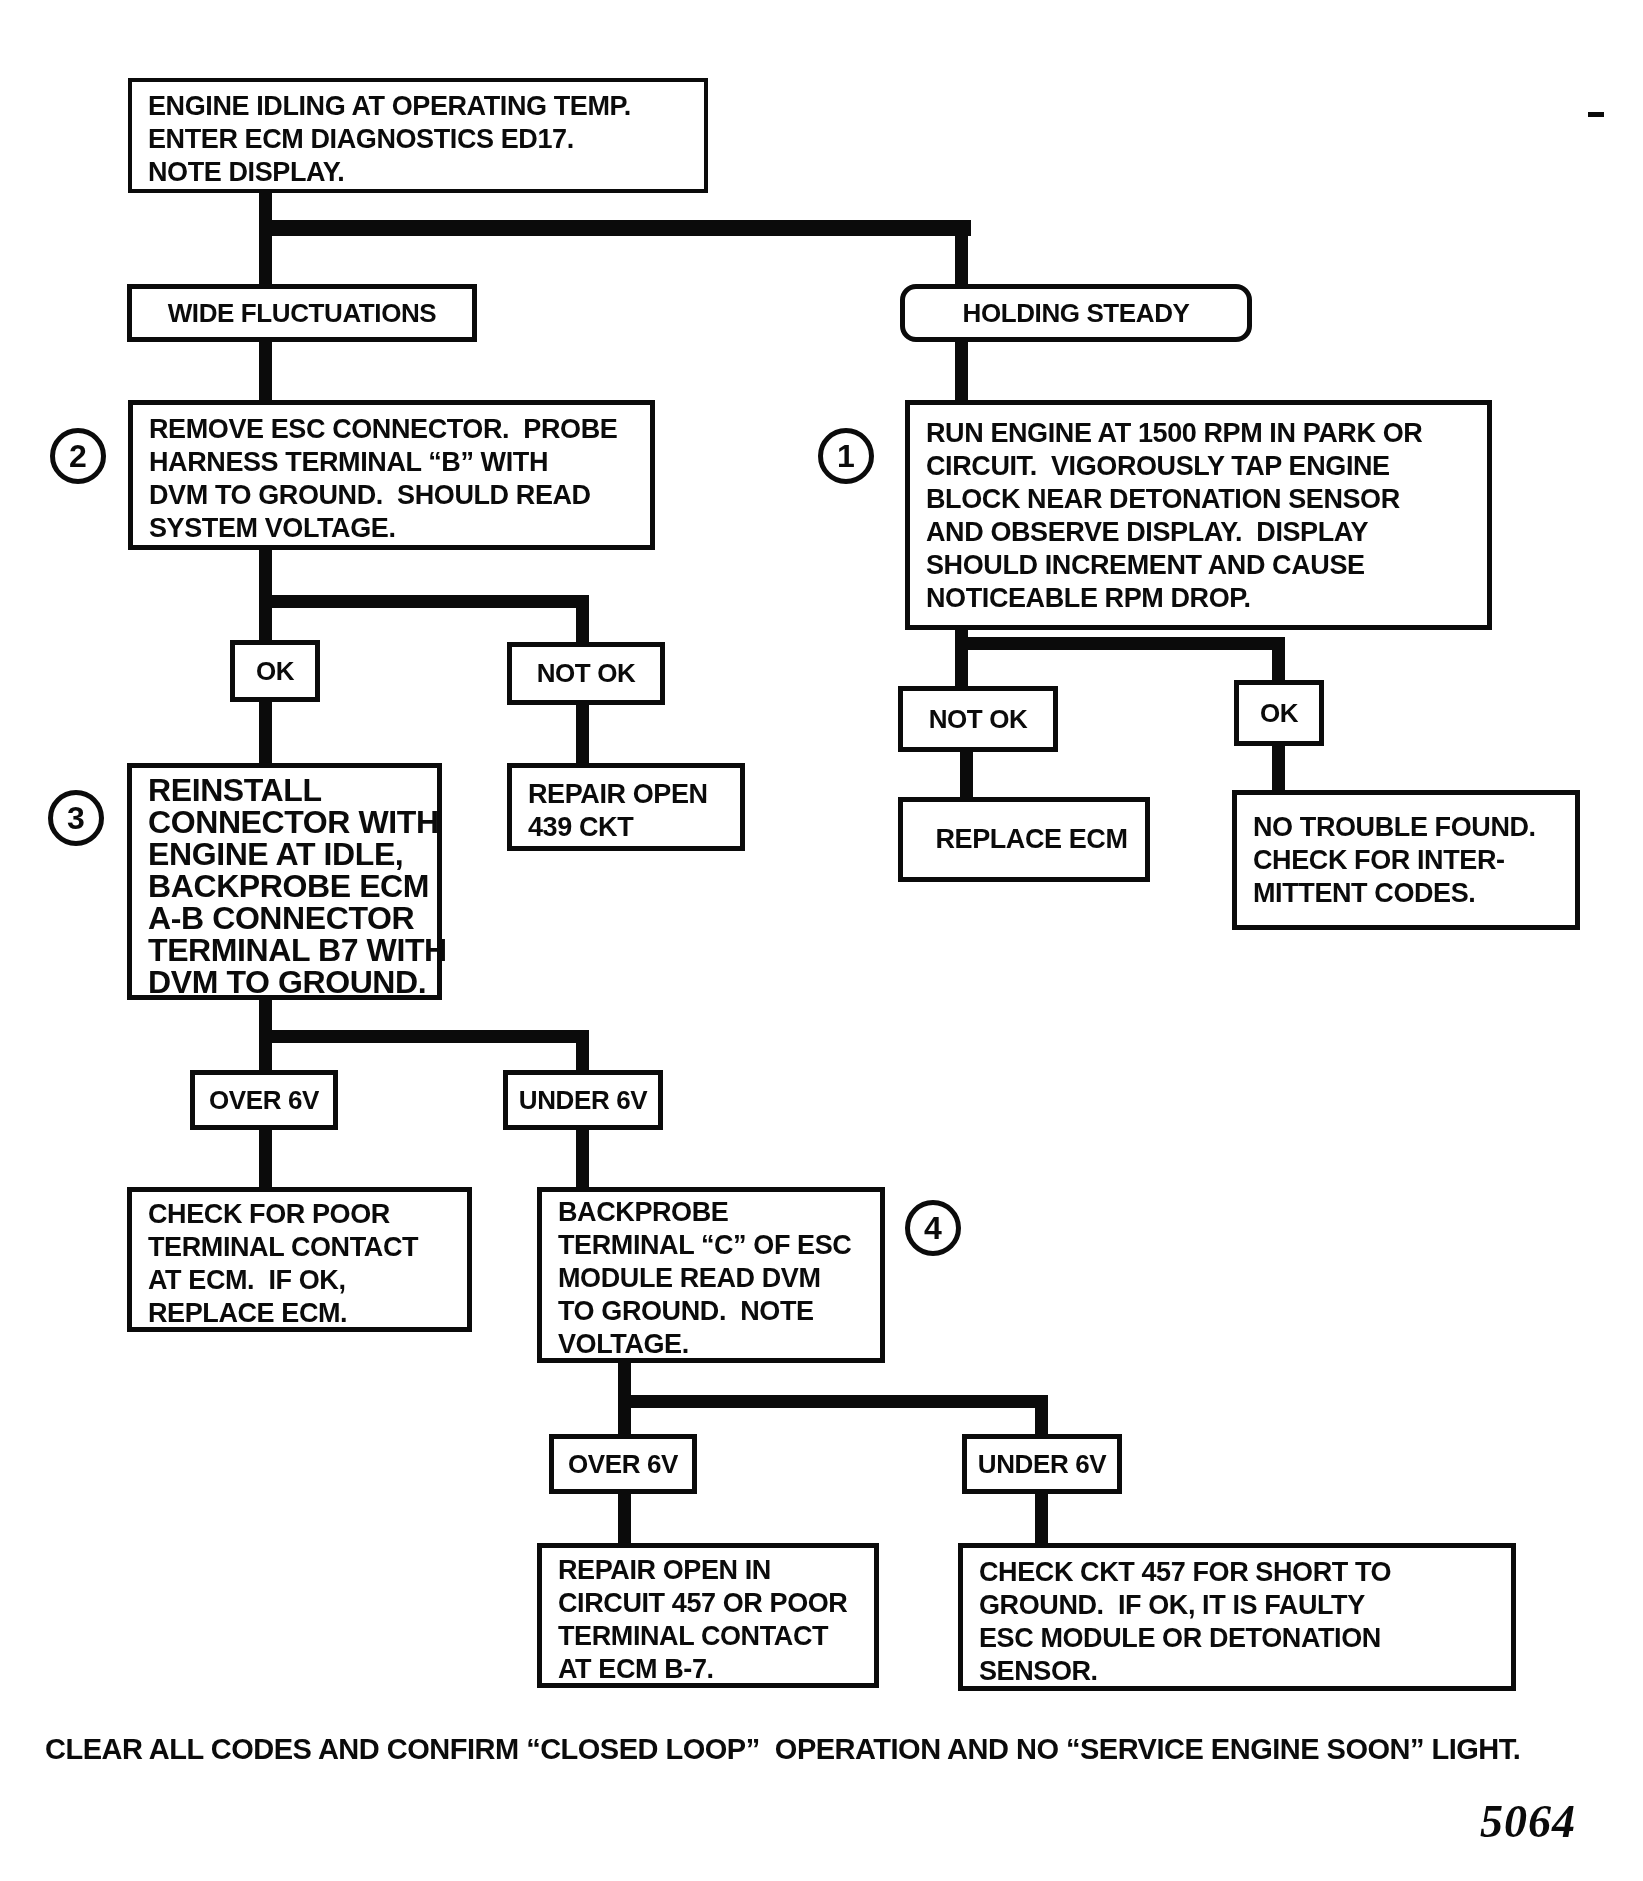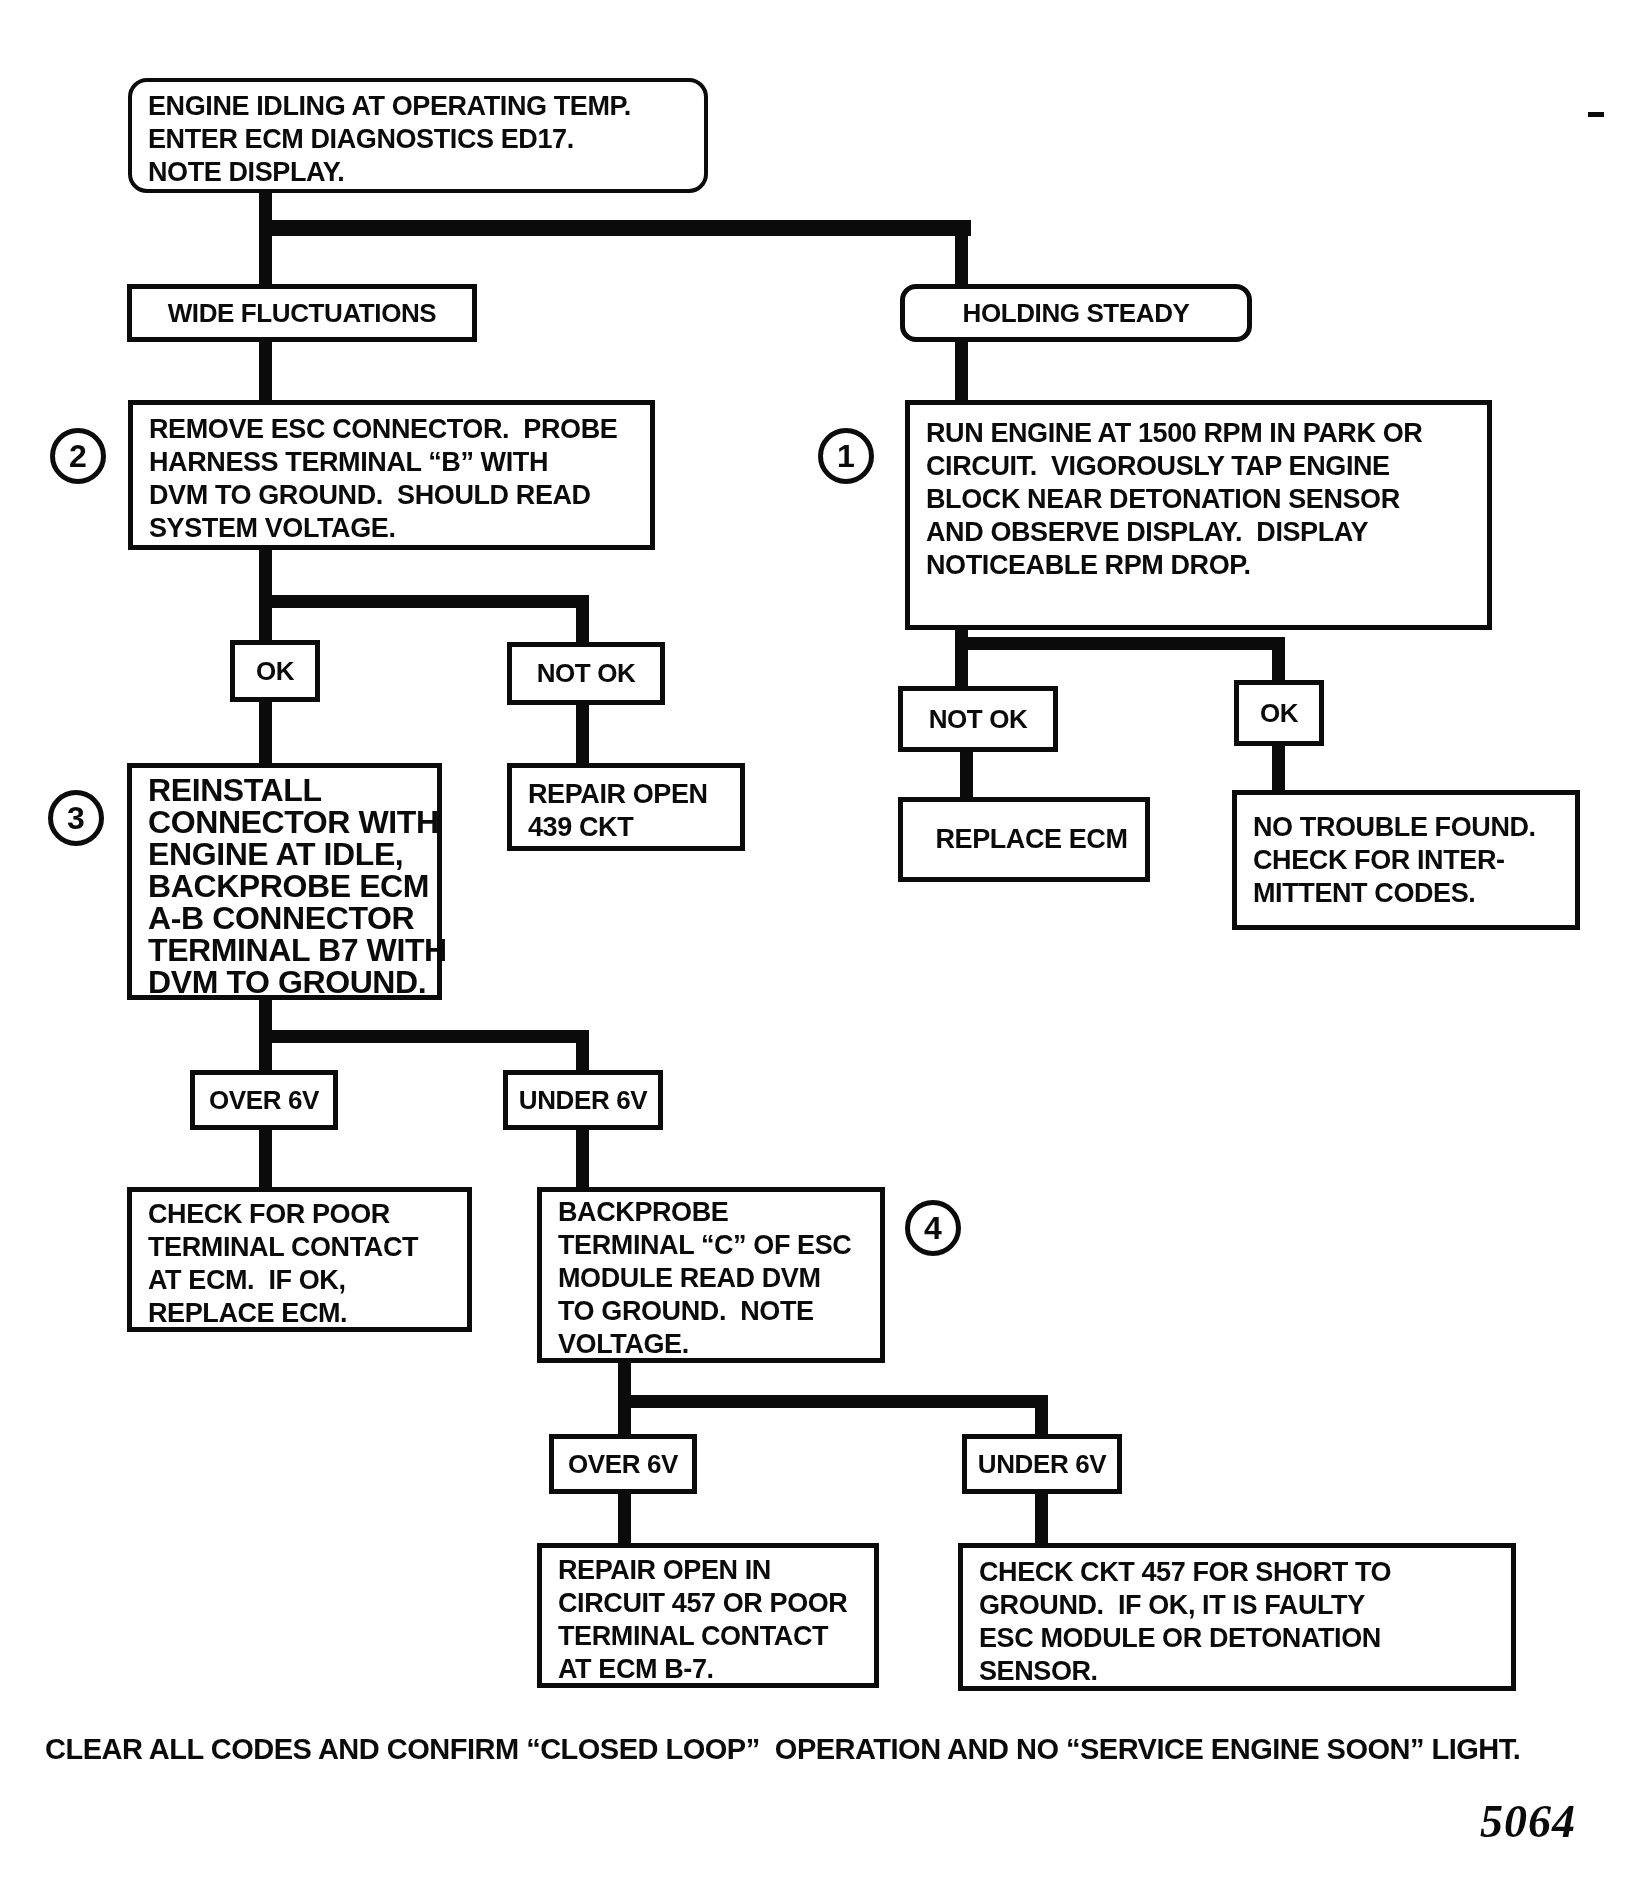--- a/index.html
+++ b/index.html
@@ -78,21 +78,21 @@
   <div class="circle" style="left:818px;top:428px;">
     <span>1</span>
   </div>
   <div class="circle" style="left:48px;top:790px;">
     <span>3</span>
   </div>
   <div class="circle" style="left:905px;top:1200px;">
     <span>4</span>
   </div>
 
-  <div class="node txt" style="left:128px;top:78px;width:580px;height:115px;border-width:4px;border-radius:19px;">
+  <div class="node txt" style="left:128px;top:78px;width:580px;height:115px;border-width:4px;">
     <div>ENGINE IDLING AT OPERATING TEMP.</div>
     <div>ENTER ECM DIAGNOSTICS ED17.</div>
     <div>NOTE DISPLAY.</div>
   </div>
 
   <div class="node lbl" style="left:127px;top:284px;width:350px;height:58px;">
     <span>WIDE FLUCTUATIONS</span>
   </div>
 
   <div class="node lbl" style="left:900px;top:284px;width:352px;height:58px;border-radius:16px;">
@@ -104,20 +104,21 @@
     <div>HARNESS TERMINAL “B” WITH</div>
     <div>DVM TO GROUND.  SHOULD READ</div>
     <div>SYSTEM VOLTAGE.</div>
   </div>
 
   <div class="node txt" style="left:905px;top:400px;width:587px;height:230px;padding-top:12px;">
     <div>RUN ENGINE AT 1500 RPM IN PARK OR</div>
     <div>CIRCUIT.  VIGOROUSLY TAP ENGINE</div>
     <div>BLOCK NEAR DETONATION SENSOR</div>
     <div>AND OBSERVE DISPLAY.  DISPLAY</div>
+    <div>SHOULD INCREMENT AND CAUSE</div>
     <div>NOTICEABLE RPM DROP.</div>
   </div>
 
   <div class="node lbl" style="left:230px;top:640px;width:90px;height:62px;">
     <span>OK</span>
   </div>
 
   <div class="node lbl" style="left:507px;top:642px;width:158px;height:63px;">
     <span>NOT OK</span>
   </div>

